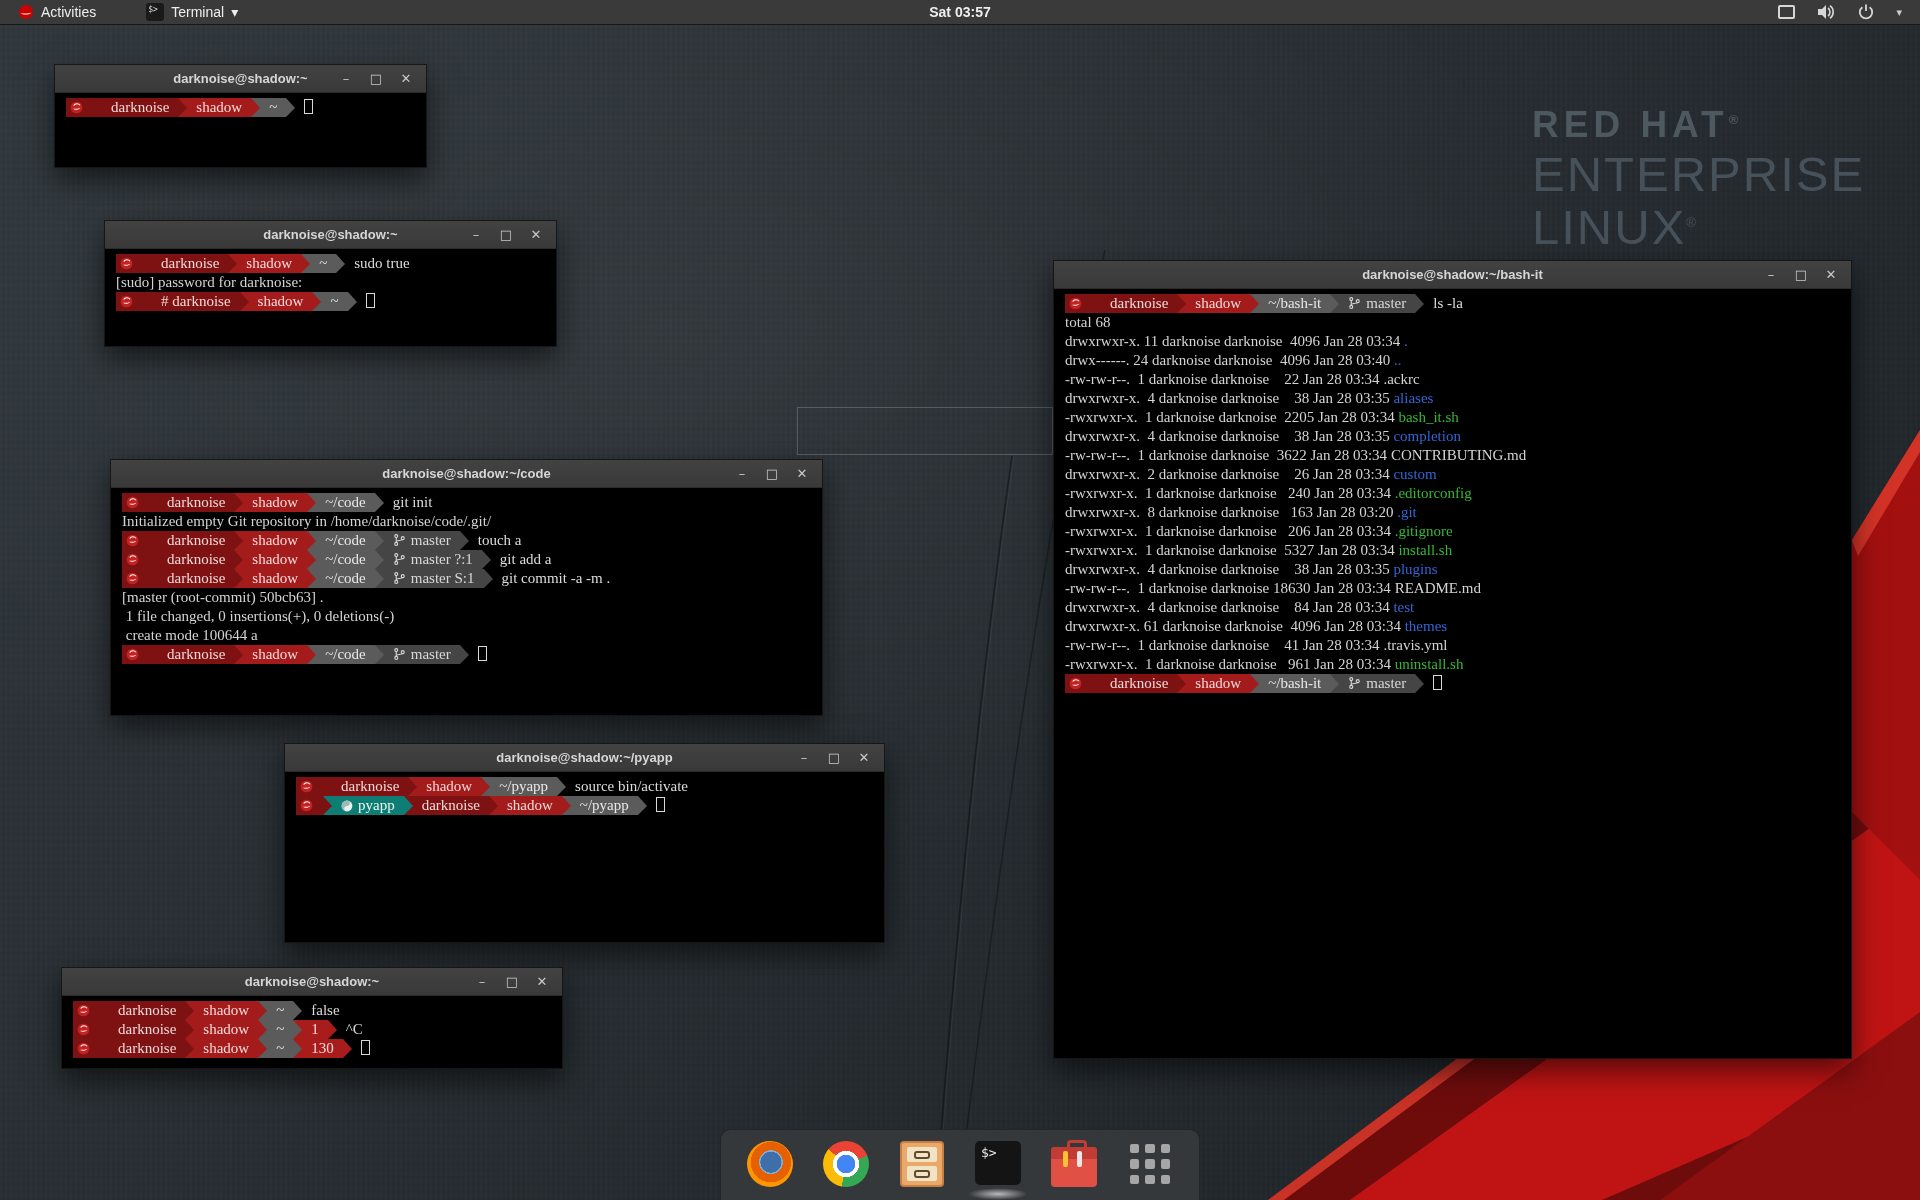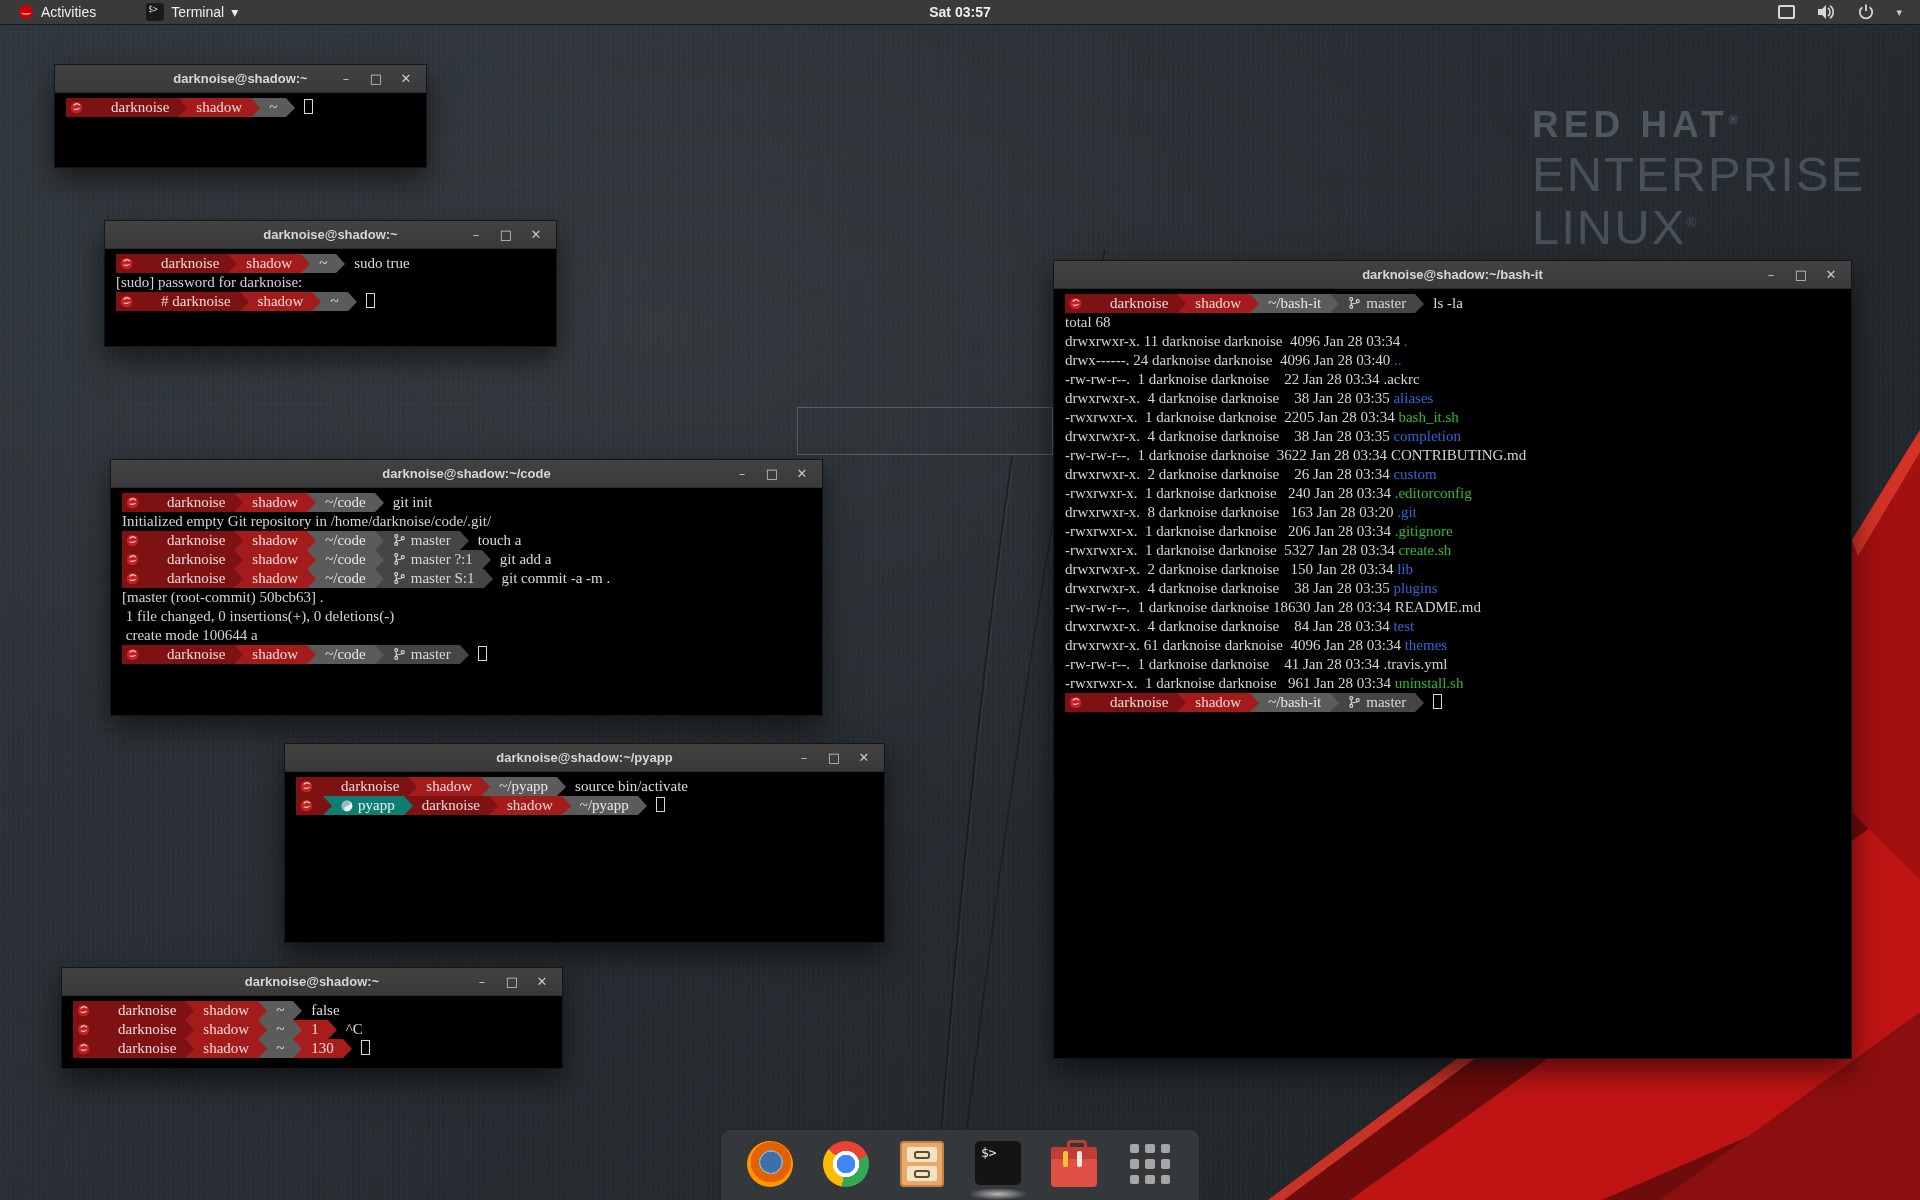--- a/index.html
+++ b/index.html
@@ -336,22 +336,21 @@
         <div class="t-line"><span>drwx------. 24 darknoise darknoise  4096 Jan 28 03:40 </span><span style="color: rgb(52, 101, 212);">..</span></div>
         <div class="t-line"><span>-rw-rw-r--.  1 darknoise darknoise    22 Jan 28 03:34 </span><span style="color: rgb(211, 211, 211);">.ackrc</span></div>
         <div class="t-line"><span>drwxrwxr-x.  4 darknoise darknoise    38 Jan 28 03:35 </span><span style="color: rgb(52, 101, 212);">aliases</span></div>
         <div class="t-line"><span>-rwxrwxr-x.  1 darknoise darknoise  2205 Jan 28 03:34 </span><span style="color: rgb(53, 184, 53);">bash_it.sh</span></div>
         <div class="t-line"><span>drwxrwxr-x.  4 darknoise darknoise    38 Jan 28 03:35 </span><span style="color: rgb(52, 101, 212);">completion</span></div>
         <div class="t-line"><span>-rw-rw-r--.  1 darknoise darknoise  3622 Jan 28 03:34 </span><span style="color: rgb(211, 211, 211);">CONTRIBUTING.md</span></div>
         <div class="t-line"><span>drwxrwxr-x.  2 darknoise darknoise    26 Jan 28 03:34 </span><span style="color: rgb(52, 101, 212);">custom</span></div>
         <div class="t-line"><span>-rwxrwxr-x.  1 darknoise darknoise   240 Jan 28 03:34 </span><span style="color: rgb(53, 184, 53);">.editorconfig</span></div>
         <div class="t-line"><span>drwxrwxr-x.  8 darknoise darknoise   163 Jan 28 03:20 </span><span style="color: rgb(52, 101, 212);">.git</span></div>
         <div class="t-line"><span>-rwxrwxr-x.  1 darknoise darknoise   206 Jan 28 03:34 </span><span style="color: rgb(53, 184, 53);">.gitignore</span></div>
-        <div class="t-line"><span>-rwxrwxr-x.  1 darknoise darknoise  5327 Jan 28 03:34 </span><span style="color: rgb(53, 184, 53);">create.sh</span></div>
-        <div class="t-line"><span>drwxrwxr-x.  2 darknoise darknoise   150 Jan 28 03:34 </span><span style="color: rgb(52, 101, 212);">lib</span></div>
+        <div class="t-line"><span>-rwxrwxr-x.  1 darknoise darknoise  5327 Jan 28 03:34 </span><span style="color: rgb(53, 184, 53);">install.sh</span></div>
         <div class="t-line"><span>drwxrwxr-x.  4 darknoise darknoise    38 Jan 28 03:35 </span><span style="color: rgb(52, 101, 212);">plugins</span></div>
         <div class="t-line"><span>-rw-rw-r--.  1 darknoise darknoise 18630 Jan 28 03:34 </span><span style="color: rgb(211, 211, 211);">README.md</span></div>
         <div class="t-line"><span>drwxrwxr-x.  4 darknoise darknoise    84 Jan 28 03:34 </span><span style="color: rgb(52, 101, 212);">test</span></div>
         <div class="t-line"><span>drwxrwxr-x. 61 darknoise darknoise  4096 Jan 28 03:34 </span><span style="color: rgb(52, 101, 212);">themes</span></div>
         <div class="t-line"><span>-rw-rw-r--.  1 darknoise darknoise    41 Jan 28 03:34 </span><span style="color: rgb(211, 211, 211);">.travis.yml</span></div>
         <div class="t-line"><span>-rwxrwxr-x.  1 darknoise darknoise   961 Jan 28 03:34 </span><span style="color: rgb(53, 184, 53);">uninstall.sh</span></div>
         <div class="t-line"><span class="pl-seg logo" style="background: rgb(126, 18, 18); color: rgb(242, 220, 220);"><svg class="seg-ico" width="13" height="13" viewBox="0 0 14 14">
               <circle cx="7" cy="7" r="6.3" fill="#c32222"></circle>
               <path d="M3.2 8.4 C 5.5 10, 9.5 9.6, 11 7.2 C 9 8.4, 5.5 8.6, 3.2 8.4 Z" fill="#fff"></path>
               <path d="M10.8 4.6 A 4 4 0 0 0 4 4.9" fill="none" stroke="#fff" stroke-width="1.1"></path>

